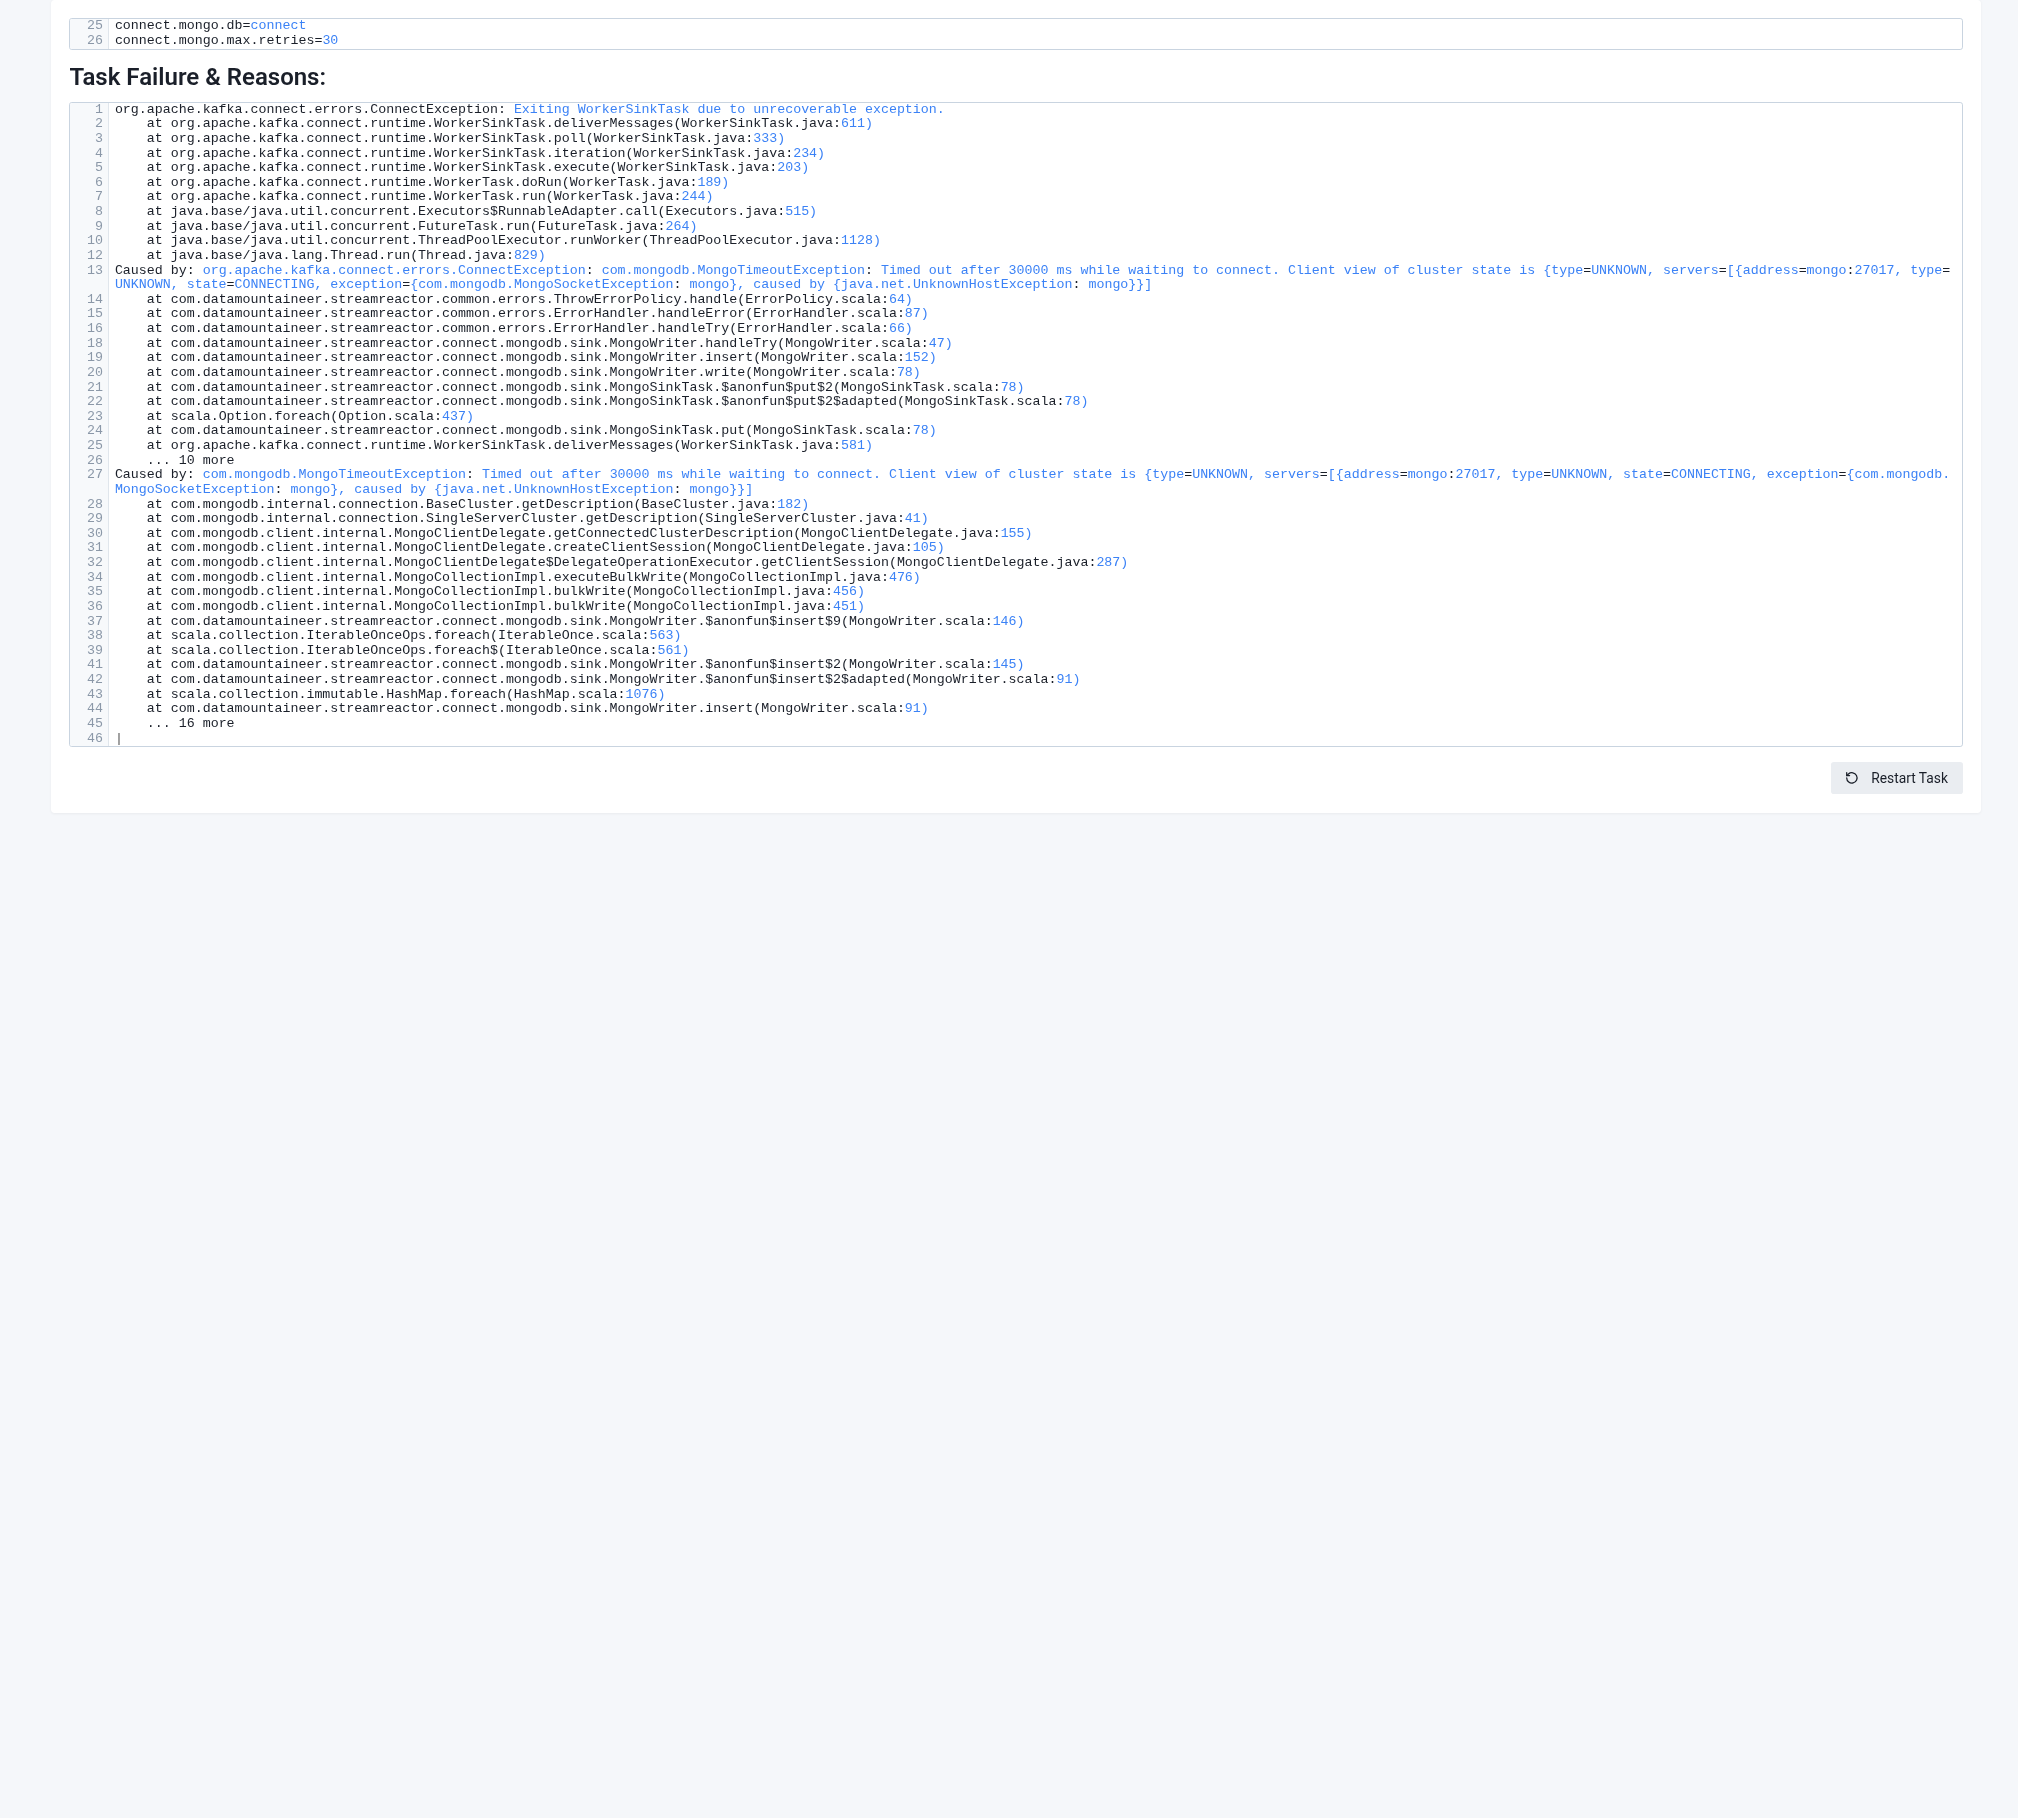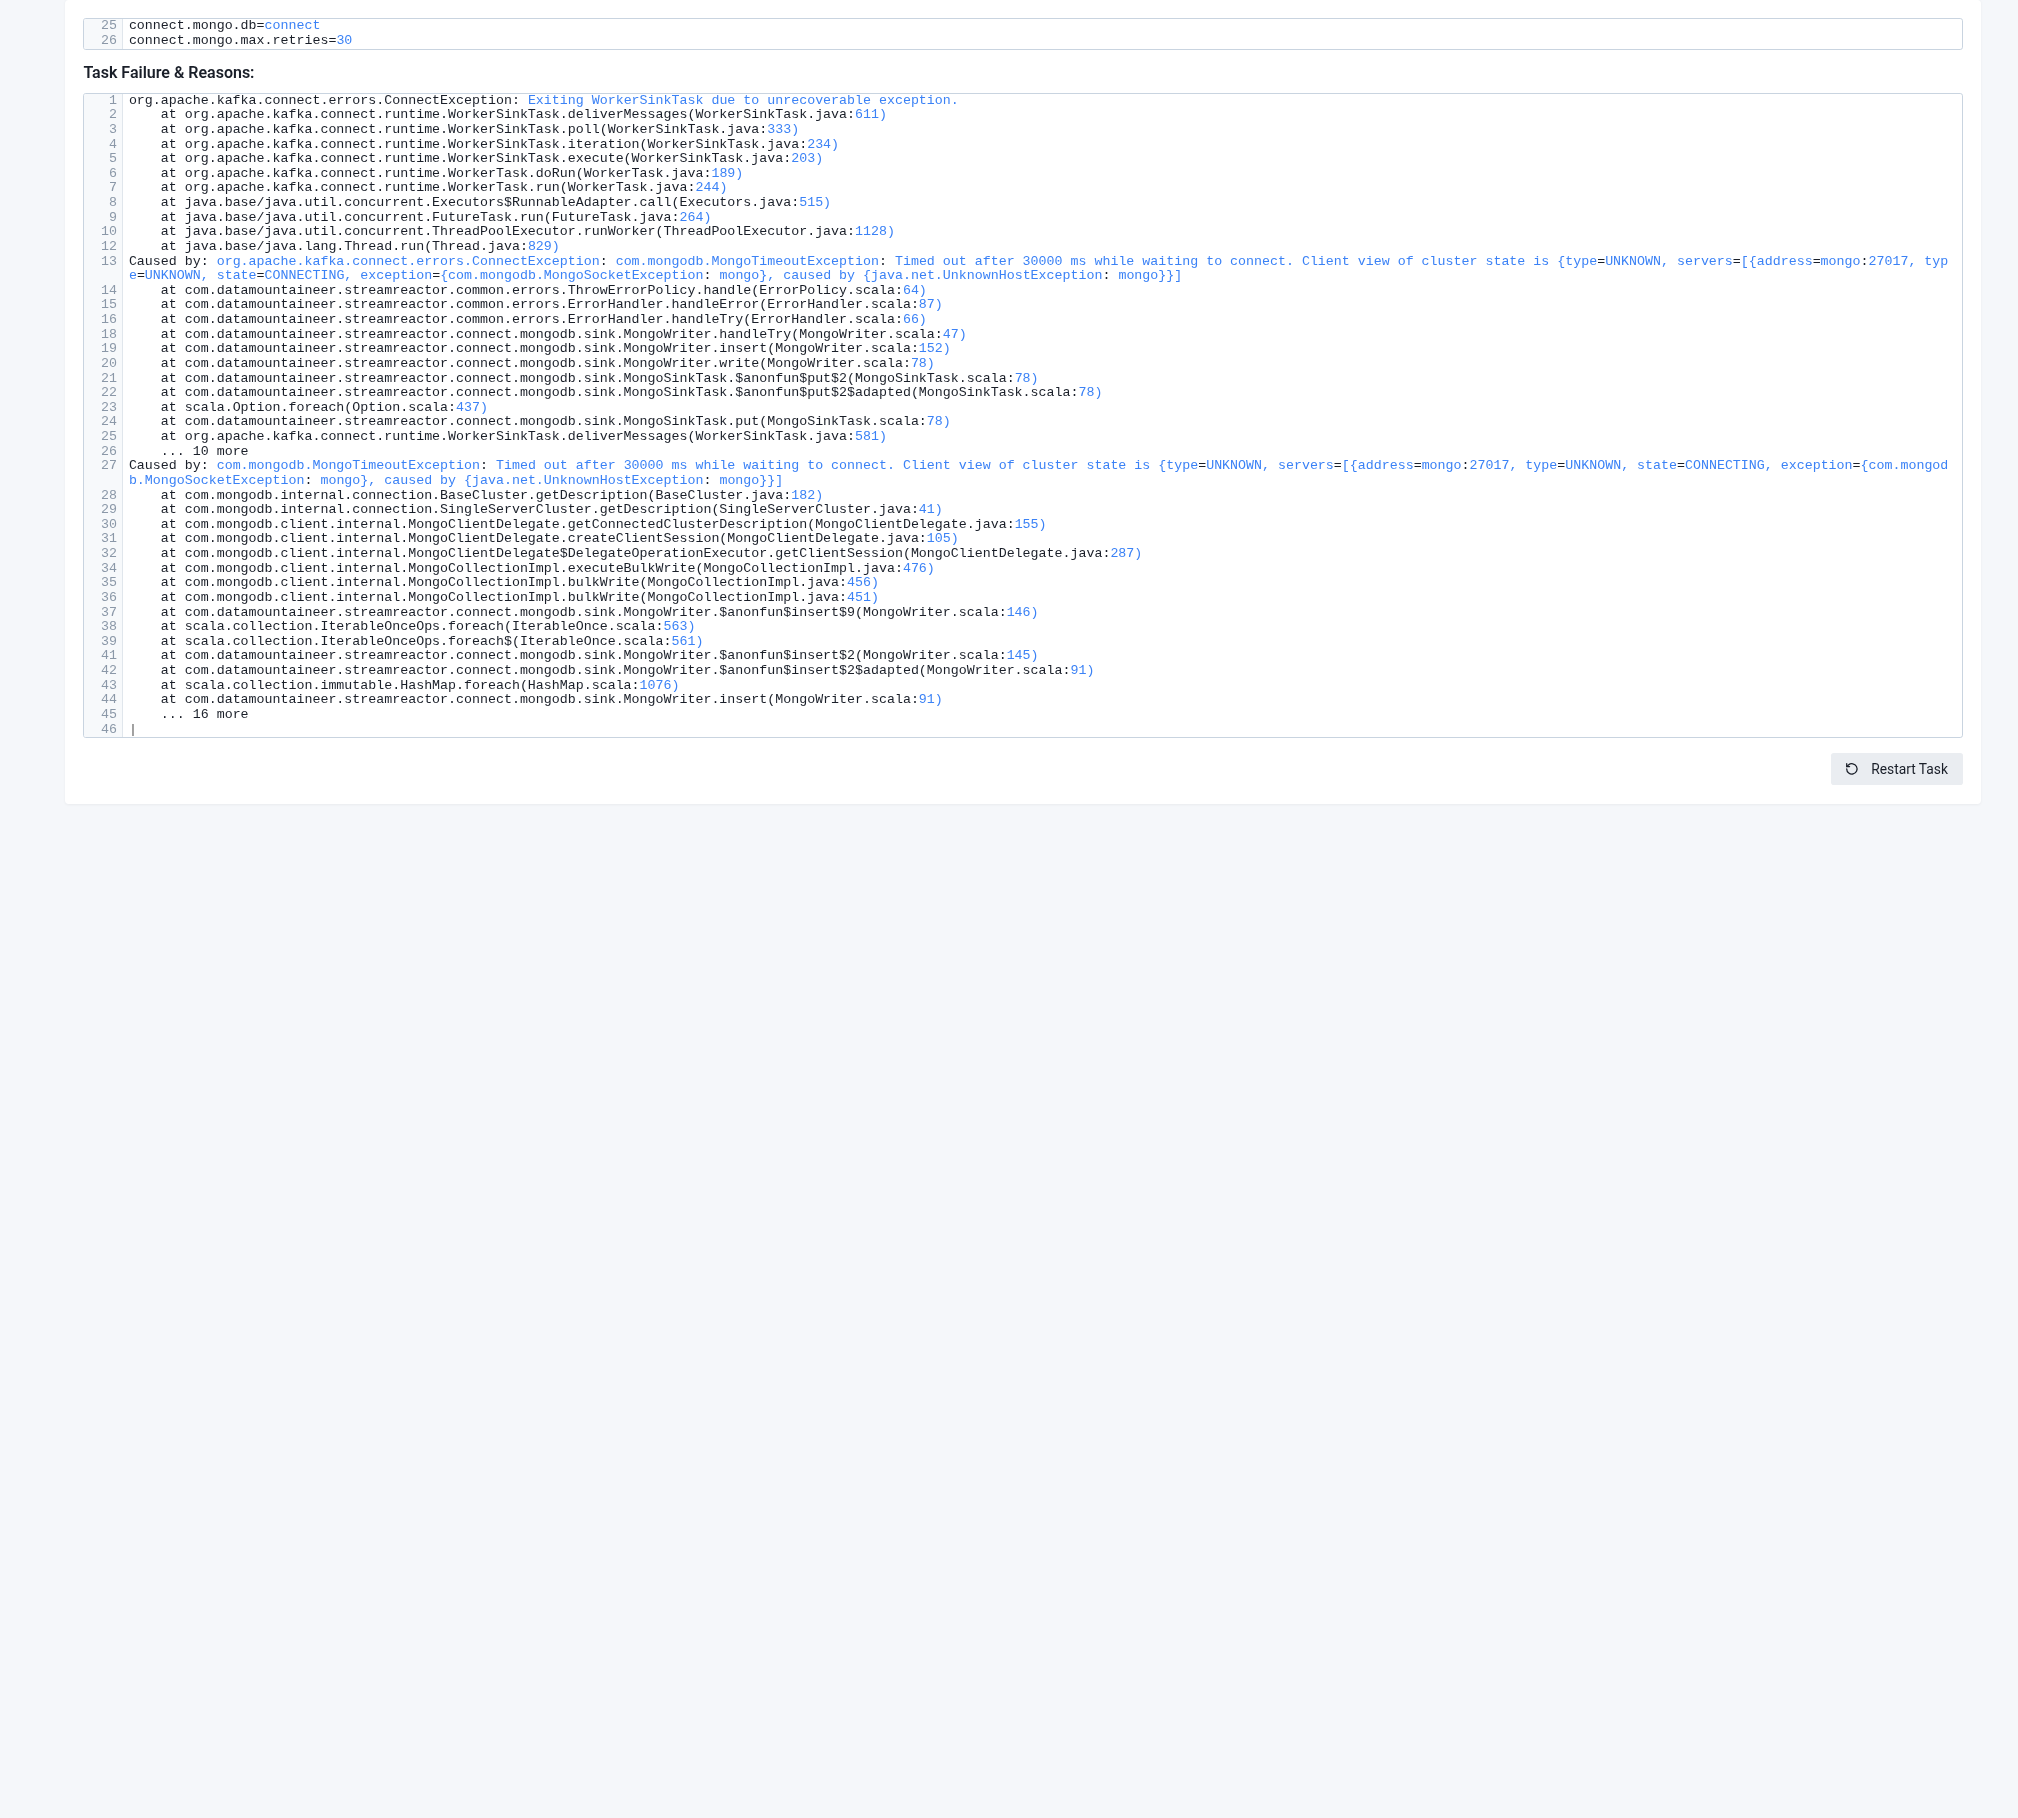--- a/index.html
+++ b/index.html
@@ -4,21 +4,21 @@
   <style>
     * { box-sizing: border-box; margin: 0; padding: 0; }
     body {
       font-family: -apple-system, BlinkMacSystemFont, "Segoe UI", Roboto, sans-serif;
       background: #f5f7fa;
       color: #333;
       padding: 0;
     }
     .outer-wrap {
       background: #f5f7fa;
-      padding: 0 37px 37px 65px;
+      padding: 0 37px 37px 51px;
     }
     .card {
       background: #fff;
       border-radius: 3.7px;
       padding: 18.4px;
       box-shadow: 0 0.9px 2.8px rgba(0,0,0,0.05);
     }
     .code-block {
       border: 0.9px solid #c9d4e0;
       border-radius: 2.8px;
@@ -46,21 +46,21 @@
     }
     .code-content {
       padding: 0 5.5px;
       white-space: pre-wrap;
       word-break: break-all;
       flex: 1;
       color: #1a1f29;
     }
     .tok-blue { color: #3b82f6; }
     .section-title {
-      font-size: 16px;
+      font-size: 24px;
       font-weight: 600;
       color: #1a1f29;
       margin: 13px 0 11px 0;
     }
     .actions {
       display: flex;
       justify-content: flex-end;
       margin-top: 14.7px;
     }
     .btn {

